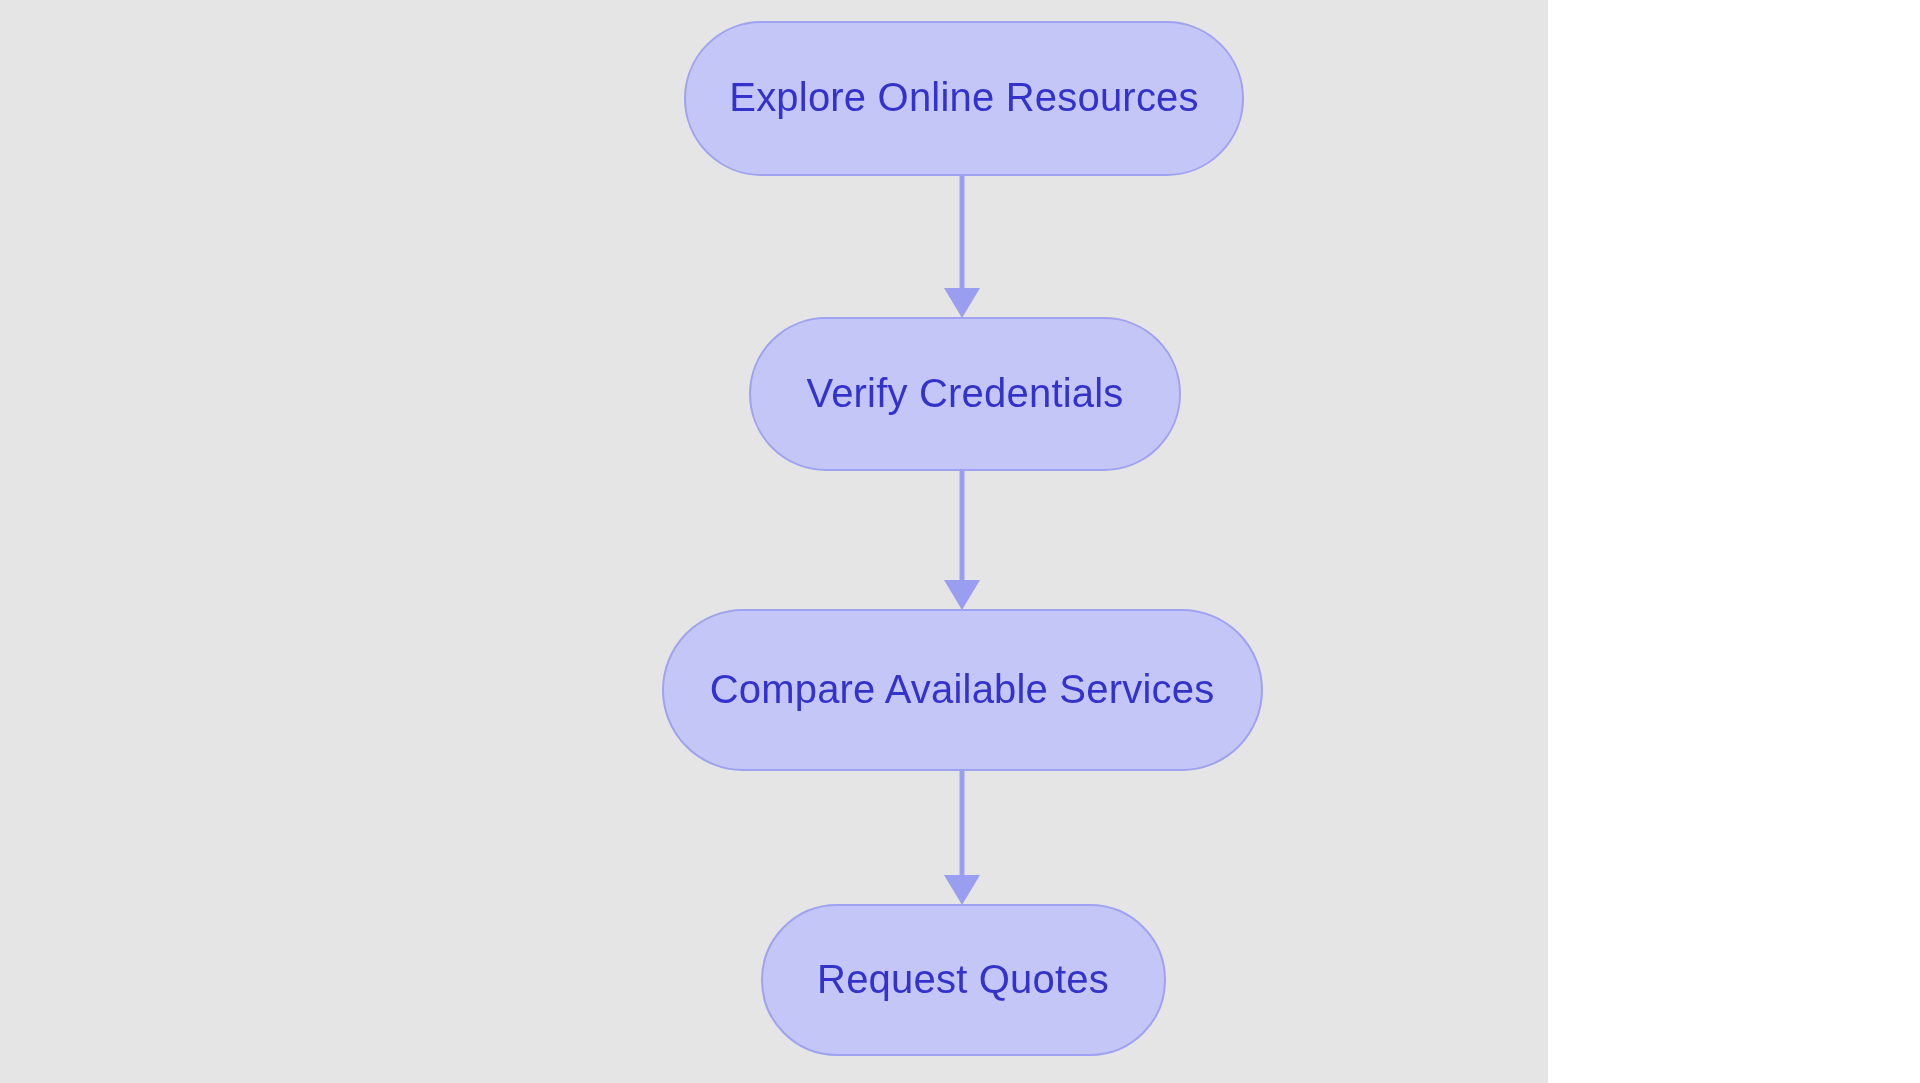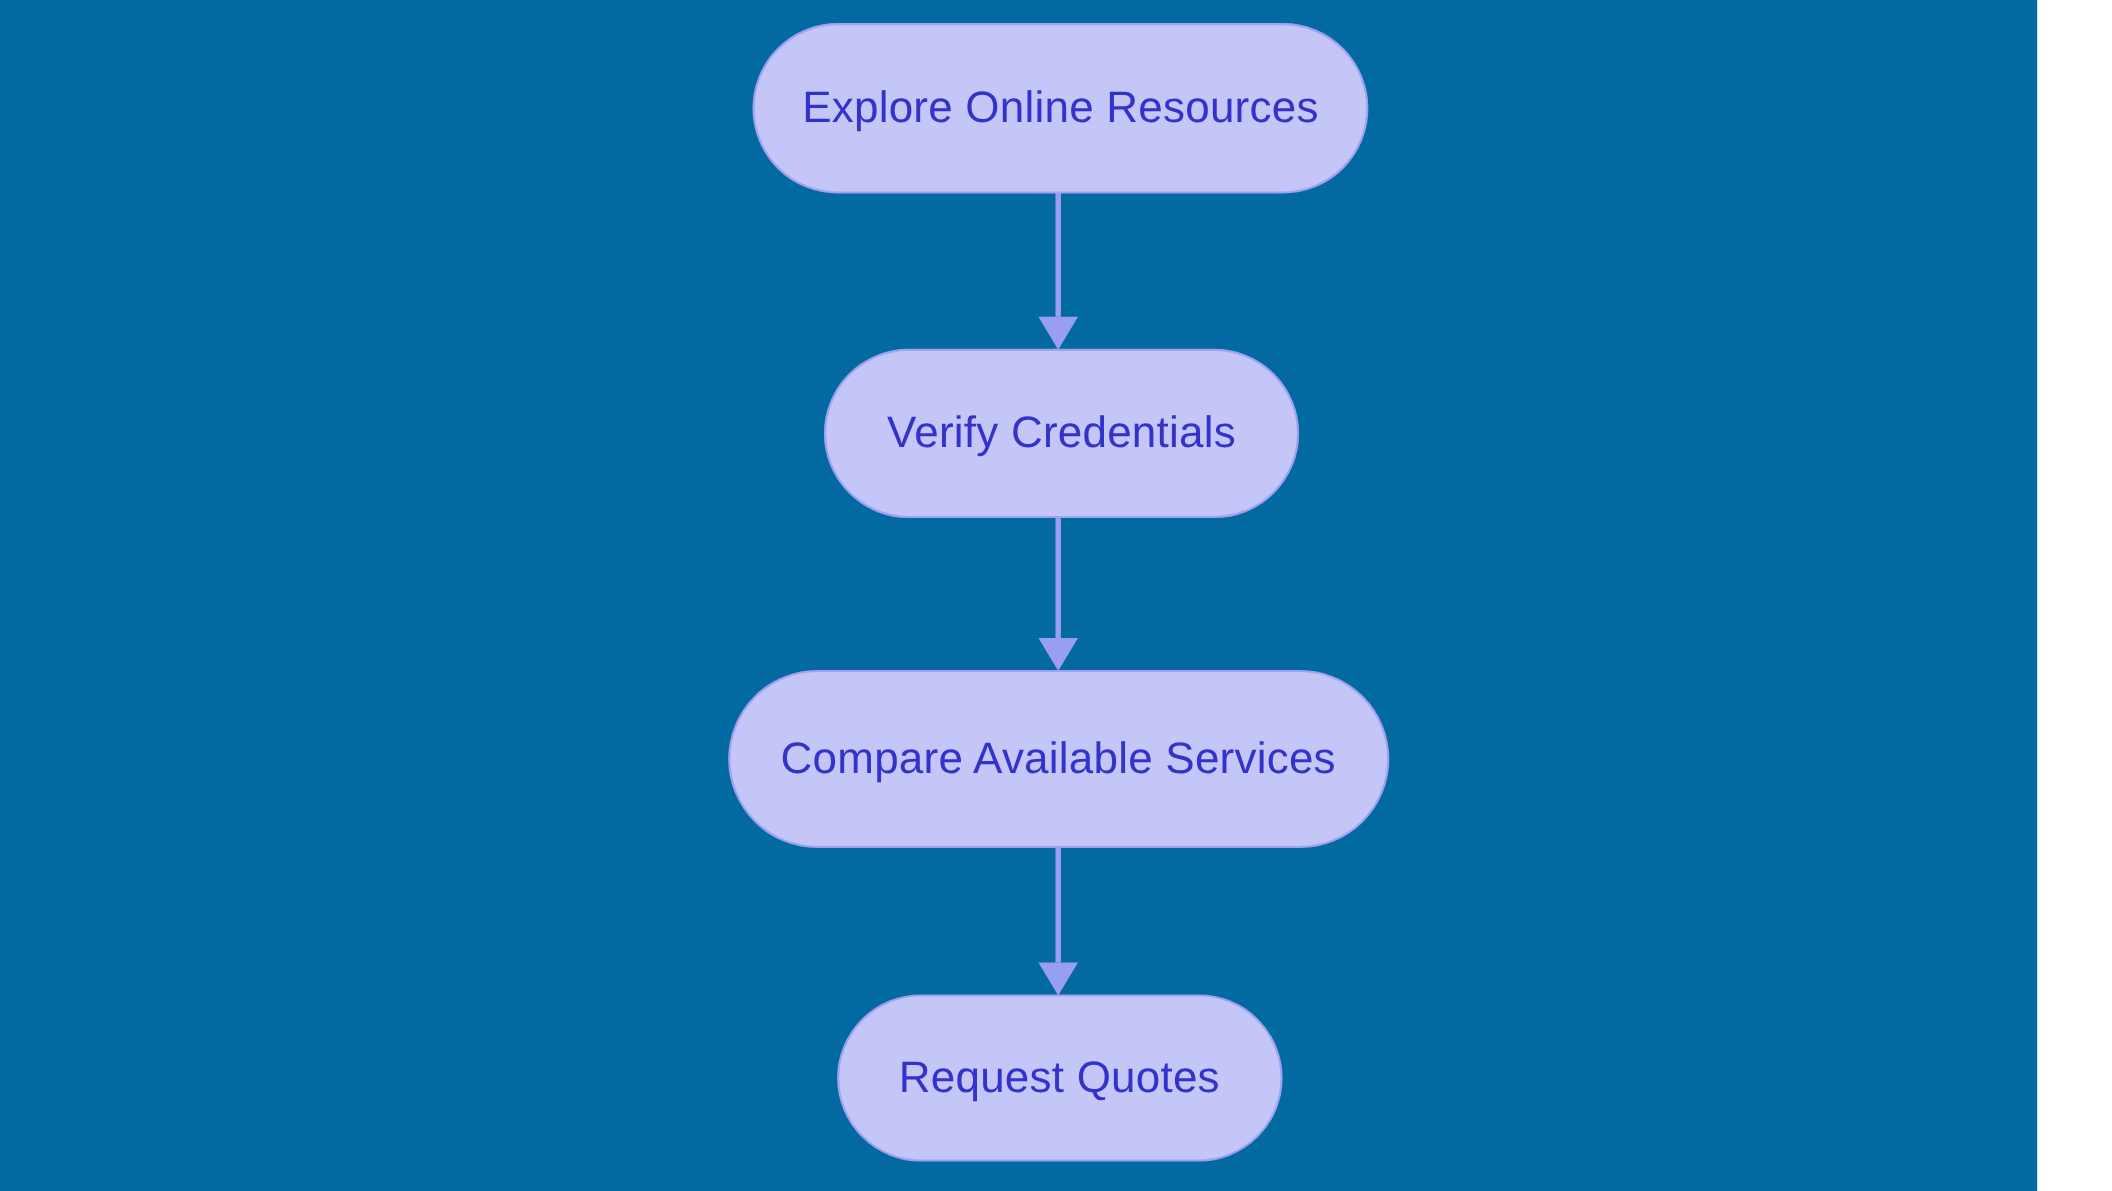--- a/index.html
+++ b/index.html
@@ -6,23 +6,23 @@
   html, body {
     margin: 0;
     padding: 0;
     background: #ffffff;
   }
   body {
     font-family: "Liberation Sans", sans-serif;
   }
   #canvas {
     position: relative;
-    width: 1852px;
+    width: 1548px;
     height: 1083px;
-    background: #0369a1;
+    background: #e5e5e5;
     overflow: hidden;
   }
   #flow-svg {
     position: absolute;
     left: 0;
     top: 0;
     width: 1920px;
     height: 1083px;
     display: block;
   }

